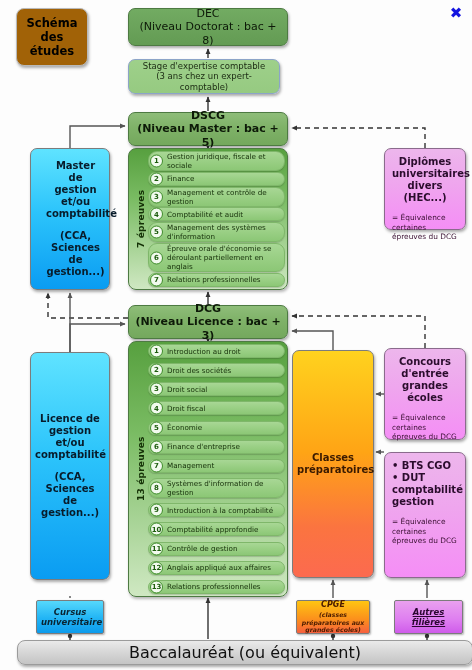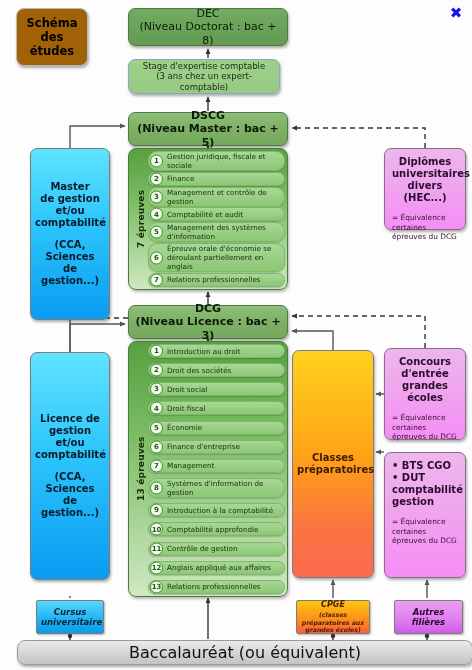--- a/index.html
+++ b/index.html
@@ -151,21 +151,21 @@
   }
 
   
   .blue-box {
     background: linear-gradient(to bottom, #5fe3ff 0%, #2cc4fb 45%, #0a9cf2 100%);
     border: 1px solid #7c7c7c;
     color: #081c2b;
     font-size: 10px;
     font-weight: bold;
   }
-  .master  { left: 30px; top: 148px; width: 80px; height: 172px; }
+  .master  { left: 30px; top: 148px; width: 80px; height: 142px; padding-left: 11px; }
   .licence { left: 30px; top: 352px; width: 80px; height: 228px; }
 
   
   .prepa {
     left: 292px; top: 350px; width: 82px; height: 228px;
     background: linear-gradient(to bottom, #ffd21e 0%, #ffa415 45%, #fb7440 78%, #fc6a4f 100%);
     border: 1px solid #7c7c7c;
     color: #3a1a00;
     font-size: 10px;
     font-weight: bold;
@@ -217,20 +217,21 @@
     background: linear-gradient(to bottom, #ffc512 0%, #fb8d1d 60%, #f6603f 100%);
     color: #4a1b00;
     font-size: 8px;
   }
   .cpge .cpge-sub { font-size: 6.2px; line-height: 1.25; display: block; margin-top: 1px; }
   .autres {
     left: 394px; top: 600px; width: 69px;
     background: linear-gradient(to bottom, #e9a0ef 0%, #de7df0 60%, #cf5cea 100%);
     color: #2a0630;
     font-size: 8.5px;
+    text-decoration: underline;
   }
 
   
   .bac {
     left: 8px; top: 640px;
     width: 456px; height: 25px;
     background: linear-gradient(to bottom, #eaeaea 0%, #d8d8d8 45%, #c4c4c4 100%);
     border: 1px solid #9b9b9b;
     border-radius: 8px;
     color: #111;

